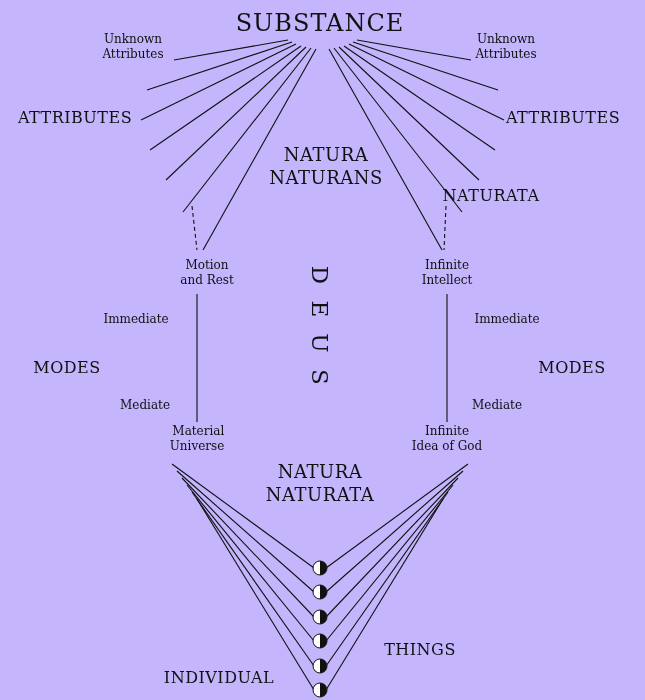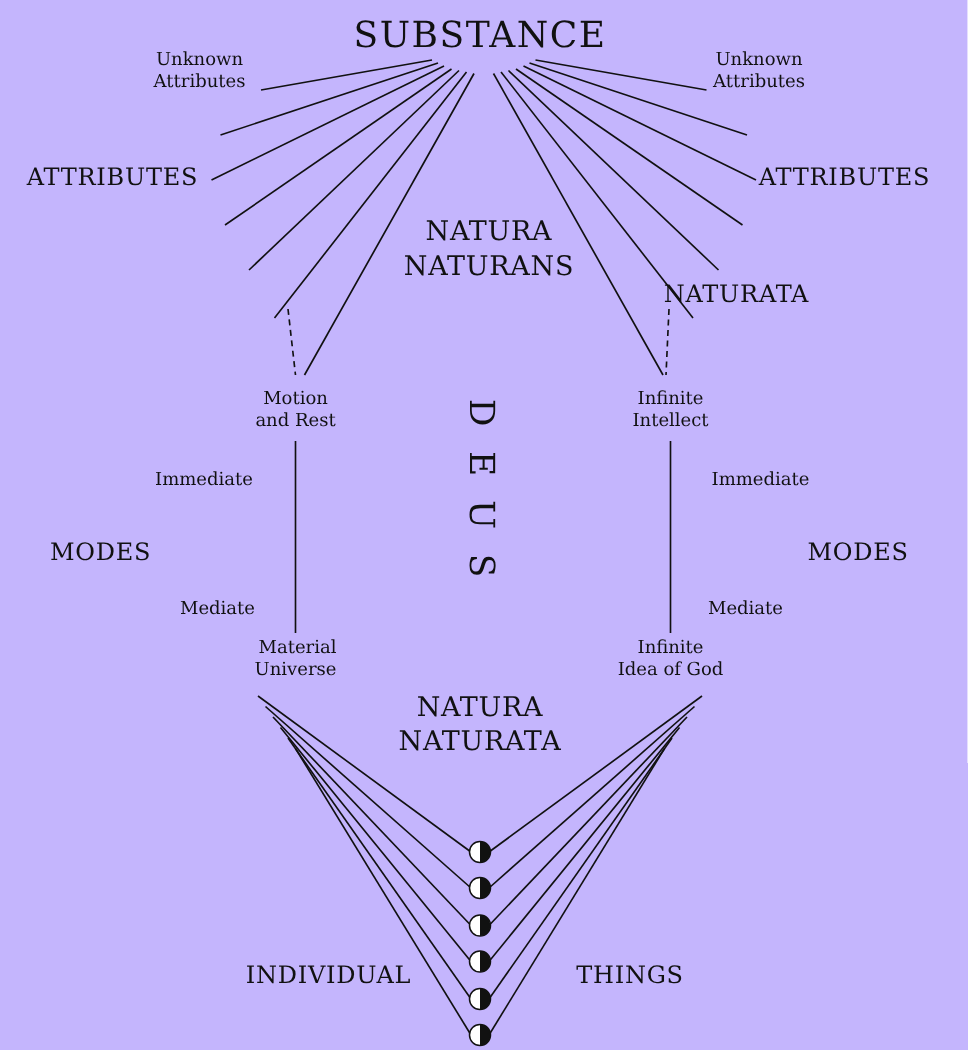--- a/index.html
+++ b/index.html
@@ -126,21 +126,21 @@
 Attributes</div>
 
   <div class="lbl caps-sm" style="left:75px;top:108px;">ATTRIBUTES</div>
   <div class="lbl caps-sm" style="left:563px;top:108px;">ATTRIBUTES</div>
 
   <div class="lbl caps-md" style="left:326px;top:143px;">NATURA
 NATURANS</div>
 
   <div class="lbl caps-sm" style="left:491px;top:186px;">NATURATA</div>
 
-  <div class="lbl small" style="left:197px;top:258px;">Motion
+  <div class="lbl small" style="left:207px;top:258px;">Motion
 and Rest</div>
   <div class="lbl small" style="left:447px;top:258px;">Infinite
 Intellect</div>
 
   <div class="deus-letter" style="left:320px;top:262px;">D</div>
   <div class="deus-letter" style="left:320px;top:296px;">E</div>
   <div class="deus-letter" style="left:320px;top:330px;">U</div>
   <div class="deus-letter" style="left:320px;top:364px;">S</div>
 
   <div class="lbl small" style="left:136px;top:312px;">Immediate</div>
@@ -153,16 +153,16 @@
   <div class="lbl small" style="left:497px;top:398px;">Mediate</div>
 
   <div class="lbl small" style="left:197px;top:424px;text-align:right;">Material
 Universe</div>
   <div class="lbl small" style="left:447px;top:424px;">Infinite
 Idea of God</div>
 
   <div class="lbl caps-md" style="left:320px;top:460px;">NATURA
 NATURATA</div>
 
-  <div class="lbl caps-sm" style="left:219px;top:640px;">INDIVIDUAL</div>
+  <div class="lbl caps-sm" style="left:219px;top:668px;">INDIVIDUAL</div>
   <div class="lbl caps-sm" style="left:420px;top:640px;">THINGS</div>
 
 </div>
 
 </body></html>

